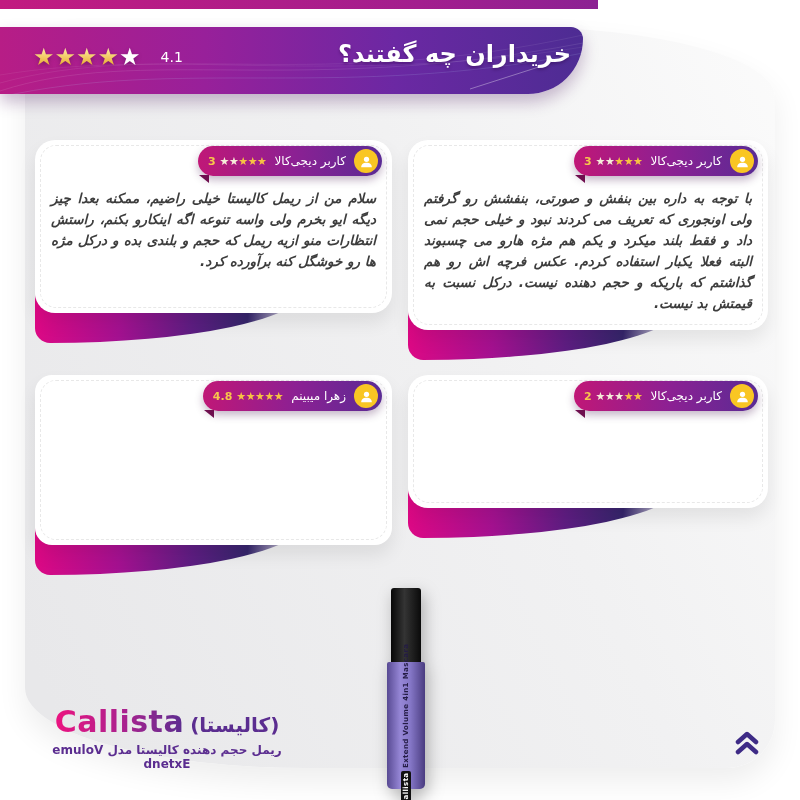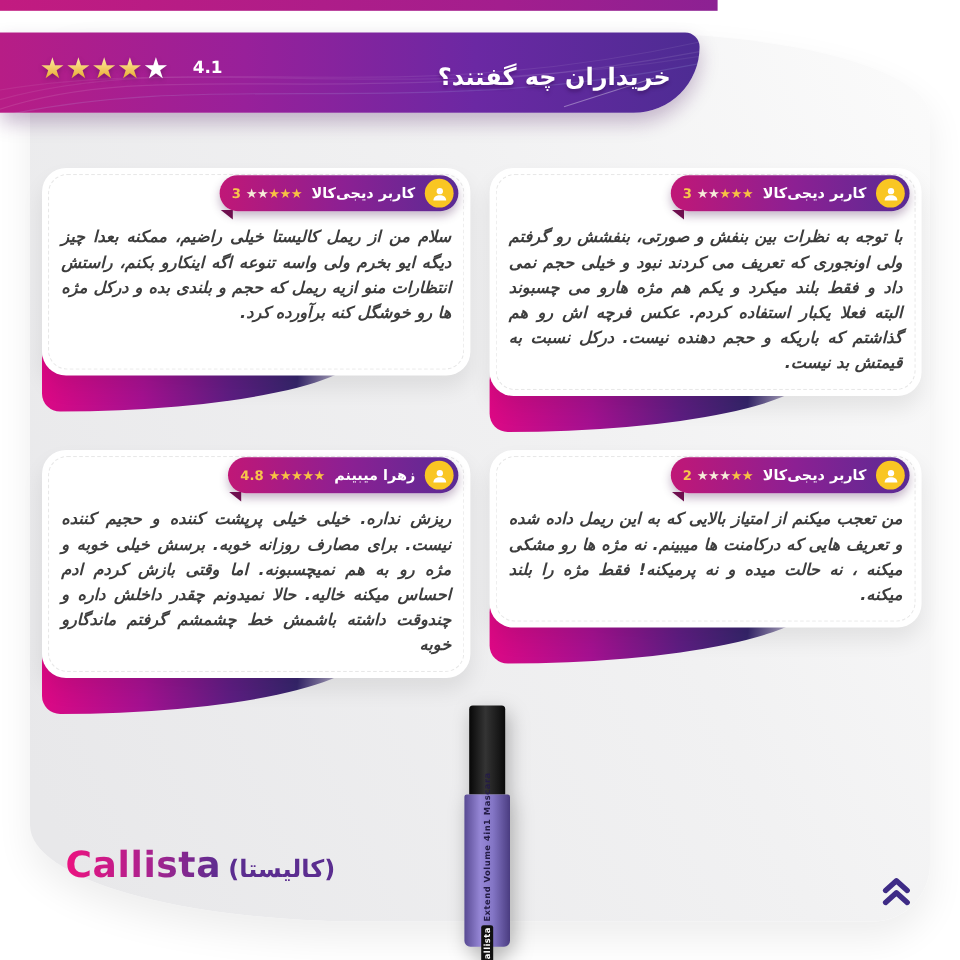--- a/index.html
+++ b/index.html
@@ -22,53 +22,53 @@
   }
   
   .header{
     position:absolute;left:0;top:27px;width:583px;height:67px;z-index:4;
     background:linear-gradient(90deg,#b71d86 0%,#98209a 35%,#6b28a3 68%,#4d2c93 100%);
     border-radius:0 14px 64px 0;
     box-shadow:0 8px 16px rgba(70,15,90,.28);
   }
   .header .waves{position:absolute;inset:0;border-radius:inherit;}
   .hdr-title{
-    position:absolute;right:12px;top:13px;margin:12px;direction:rtl;
-    color:#fff;font-size:20px;font-weight:bold;letter-spacing:0;
+    position:absolute;right:12px;top:13px;margin:0;direction:rtl;
+    color:#fff;font-size:24px;font-weight:bold;letter-spacing:0;
     text-shadow:0 2px 3px rgba(40,0,60,.35);
   }
   .hdr-rating{position:absolute;left:33px;top:18px;display:flex;align-items:center;}
   .hdr-stars{font-size:24px;letter-spacing:0px;line-height:1;display:flex;}
   .hdr-stars .st{display:inline-block;}
   .hdr-stars .st.f{
     background:linear-gradient(180deg,#fff1a6 10%,#e8ab31 85%);
     -webkit-background-clip:text;background-clip:text;color:transparent;
     filter:drop-shadow(0 2px 2px rgba(60,10,60,.4));
   }
   .hdr-stars .st.e{color:#ffffff;filter:drop-shadow(0 2px 2px rgba(60,10,60,.4));}
-  .hdr-score{color:#fff;font-size:14px;font-weight:bold;margin-left:20px;}
+  .hdr-score{color:#fff;font-size:14px;font-weight:normal;margin-left:20px;}
   
   .card{position:absolute;z-index:2;}
   .card-tl{left:35px;top:140px;width:357px;}
   .card-tr{left:408px;top:140px;width:360px;}
   .card-bl{left:35px;top:375px;width:357px;}
   .card-br{left:408px;top:375px;width:360px;}
   .swoosh{
     position:absolute;left:0;bottom:-30px;width:76%;height:58px;z-index:0;
     background:linear-gradient(96deg,#e00884 0%,#a41190 32%,#5e1d82 58%,#35256b 78%,rgba(53,37,107,0) 96%);
     border-radius:16px 0 100% 16px / 16px 0 100% 16px;
   }
   .card-body{
     position:relative;z-index:1;background:#ffffff;border-radius:20px;
     box-shadow:0 10px 18px rgba(0,0,0,.08);
     padding:48px 16px 16px 16px;box-sizing:border-box;
   }
   .card-tl .card-body{min-height:173px;}
   .card-tr .card-body{min-height:173px;}
-  .card-bl .card-body{min-height:170px;}
+  .card-bl .card-body{min-height:170px;border-radius:17px;}
   .card-br .card-body{min-height:133px;}
   .card-body::after{
     content:'';position:absolute;inset:5px;border:1px dashed rgba(0,0,0,.09);
     border-radius:16px;pointer-events:none;
   }
   .review-text{
     margin:0;direction:rtl;text-align:justify;color:#3d3d3d;
     font-size:13.5px;line-height:1.55;font-weight:bold;font-style:italic;
   }
   
@@ -81,21 +81,21 @@
   }
   .badge::after{
     content:'';position:absolute;left:1px;bottom:-7px;width:0;height:0;
     border-top:8px solid #6e0e4e;border-left:10px solid transparent;
   }
   .badge-rating{display:flex;align-items:center;gap:4px;margin-right:auto;}
   .badge-score{color:#f7c64b;font-size:11px;font-weight:bold;}
   .badge-stars{font-size:11px;line-height:1;display:flex;letter-spacing:-0.5px;}
   .badge-stars .st.f{color:#f7c243;}
   .badge-stars .st.e{color:#f6ecd9;}
-  .badge-name{color:#ffffff;font-size:12px;font-weight:bold;direction:rtl;white-space:nowrap;text-align:center;}
+  .badge-name{color:#ffffff;font-size:12px;font-weight:normal;direction:rtl;white-space:nowrap;text-align:center;}
   .badge-avatar{
     width:24px;height:24px;border-radius:50%;background:#f9c623;flex:0 0 auto;
     display:flex;align-items:center;justify-content:center;overflow:hidden;
   }
   
   .tube{position:absolute;left:386px;top:588px;width:40px;z-index:2;
     display:flex;flex-direction:column;align-items:center;
     filter:drop-shadow(3px 6px 8px rgba(0,0,0,.28));}
   .tube-cap{width:30px;height:74px;border-radius:3px 3px 0 0;
     background:linear-gradient(90deg,#070707,#343434 45%,#0a0a0a);}
@@ -190,21 +190,21 @@
           </span>
       </div>
       <span class="badge-name">کاربر دیجی‌کالا</span>
       <span class="badge-avatar">
         <svg viewBox="0 0 24 24" width="15" height="15">
             <circle cx="12" cy="8.5" r="4.2" fill="#fff"></circle>
             <path d="M3.5 21c0-4.7 3.8-7 8.5-7s8.5 2.3 8.5 7z" fill="#fff"></path>
           </svg>
       </span>
     </div>
-    <p class="review-text">با توجه به نظرات بین بنفش و صورتی، بنفشش رو گرفتم ولی اونجوری که تعریف می کردند نبود و خیلی حجم نمی داد و فقط بلند میکرد و یکم هم مژه هارو می چسبوند البته فعلا یکبار استفاده کردم. عکس فرچه اش رو هم گذاشتم که باریکه و حجم دهنده نیست. درکل نسبت به قیمتش بد نیست.</p>
+    <p class="review-text">با توجه به داره بین بنفش و صورتی، بنفشش رو گرفتم ولی اونجوری که تعریف می کردند نبود و خیلی حجم نمی داد و فقط بلند میکرد و یکم هم مژه هارو می چسبوند البته فعلا یکبار استفاده کردم. عکس فرچه اش رو هم گذاشتم که باریکه و حجم دهنده نیست. درکل نسبت به قیمتش بد نیست.</p>
   </div>
 </div>
 
 <div class="card card-bl">
   <div class="swoosh"></div>
   <div class="card-body">
     <div class="badge">
       <div class="badge-rating">
         <span class="badge-score">4.8</span>
         <span class="badge-stars">
@@ -216,21 +216,20 @@
           </span>
       </div>
       <span class="badge-name">زهرا میبینم</span>
       <span class="badge-avatar">
         <svg viewBox="0 0 24 24" width="15" height="15">
             <circle cx="12" cy="8.5" r="4.2" fill="#fff"></circle>
             <path d="M3.5 21c0-4.7 3.8-7 8.5-7s8.5 2.3 8.5 7z" fill="#fff"></path>
           </svg>
       </span>
     </div>
-    <p class="review-text">ریزش نداره. خیلی خیلی پرپشت کننده و حجیم کننده نیست. برای مصارف روزانه خوبه. برسش خیلی خوبه و مژه رو به هم نمیچسبونه. اما وقتی بازش کردم ادم احساس میکنه خالیه. حالا نمیدونم چقدر داخلش داره و چندوقت داشته باشمش خط چشمشم گرفتم ماندگارو خوبه</p>
   </div>
 </div>
 
 <div class="card card-br">
   <div class="swoosh"></div>
   <div class="card-body">
     <div class="badge">
       <div class="badge-rating">
         <span class="badge-score">2</span>
         <span class="badge-stars">
@@ -242,39 +241,39 @@
           </span>
       </div>
       <span class="badge-name">کاربر دیجی‌کالا</span>
       <span class="badge-avatar">
         <svg viewBox="0 0 24 24" width="15" height="15">
             <circle cx="12" cy="8.5" r="4.2" fill="#fff"></circle>
             <path d="M3.5 21c0-4.7 3.8-7 8.5-7s8.5 2.3 8.5 7z" fill="#fff"></path>
           </svg>
       </span>
     </div>
-    <p class="review-text">من تعجب میکنم از امتیاز بالایی که به این ریمل داده شده و تعریف هایی که درکامنت ها میبینم. نه مژه ها رو مشکی میکنه ، نه حالت میده و نه پرمیکنه! فقط مژه را بلند میکنه.</p>
   </div>
 </div>
 
 <div class="tube">
   <div class="tube-cap"></div>
   <div class="tube-body">
     <div class="tube-label">
       <span class="tube-chip">Callista</span>
       <span>Extend Volume 4in1 Mascara</span>
     </div>
   </div>
 </div>
 
 <div class="footer">
   <div class="brand-row">
     <span class="brand-en">Callista</span>
     <span class="brand-fa">(کالیستا)</span>
   </div>
+  <div class="footer-sub">ریمل حجم دهنده کالیستا مدل emuloV dnetxE</div>
 </div>
 
 <button class="scroll-top">
   <svg width="26" height="24" viewBox="0 0 26 24">
     <path d="M4 11 L13 3 L22 11" fill="none" stroke="#3e2b86" stroke-width="4.5" stroke-linecap="round" stroke-linejoin="round"></path>
     <path d="M4 21 L13 13 L22 21" fill="none" stroke="#3e2b86" stroke-width="4.5" stroke-linecap="round" stroke-linejoin="round"></path>
   </svg>
 </button>
 
 </body></html>

